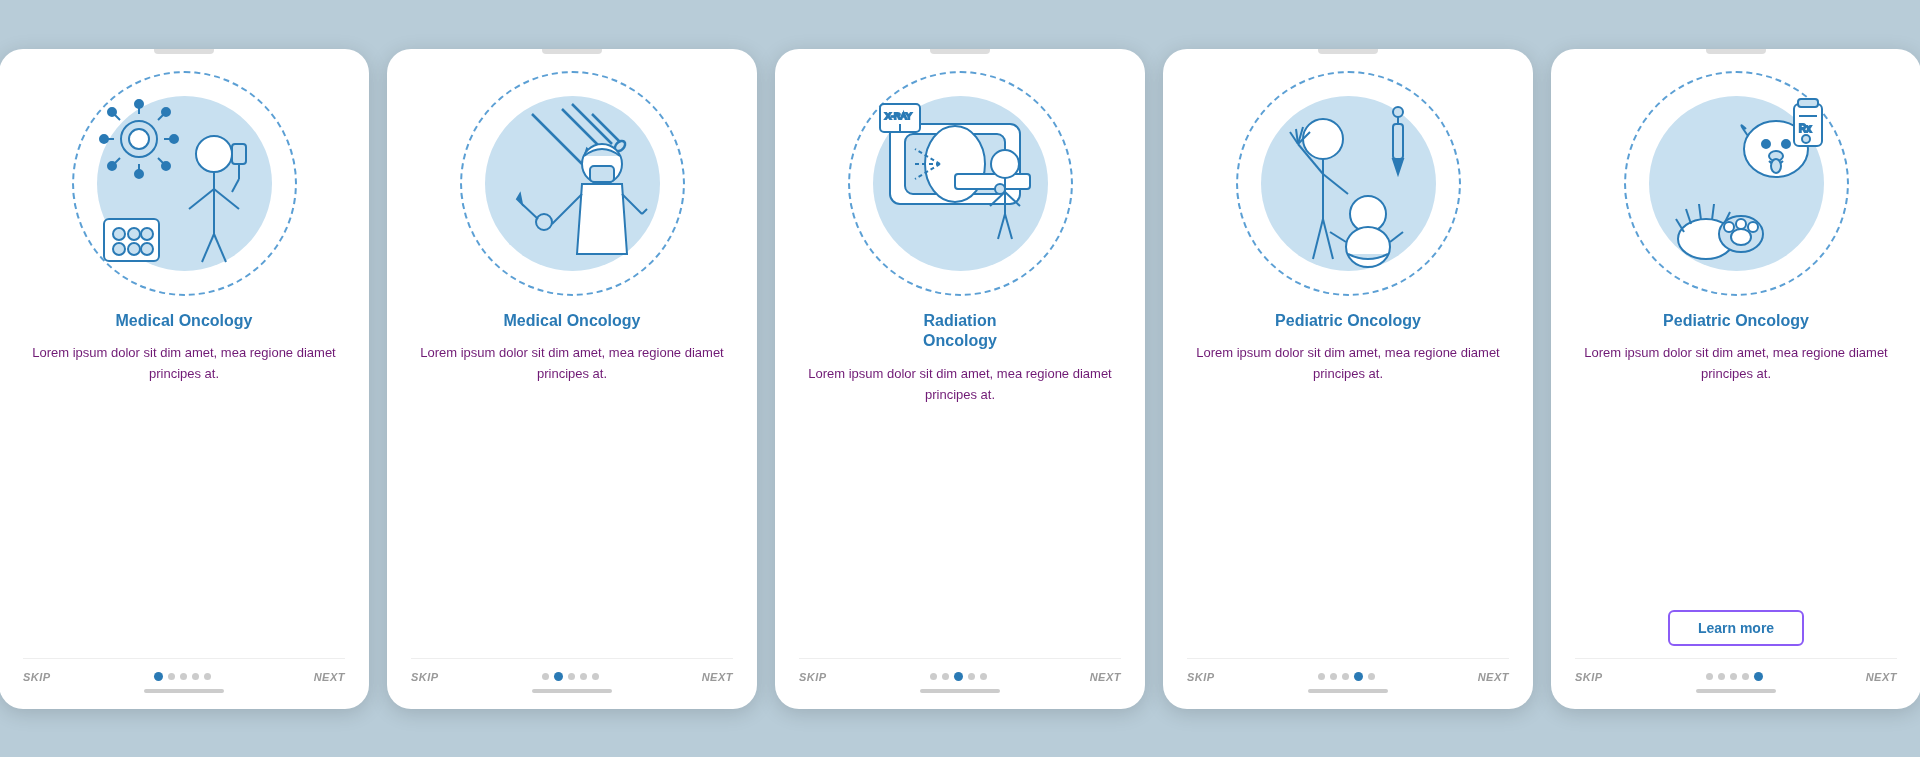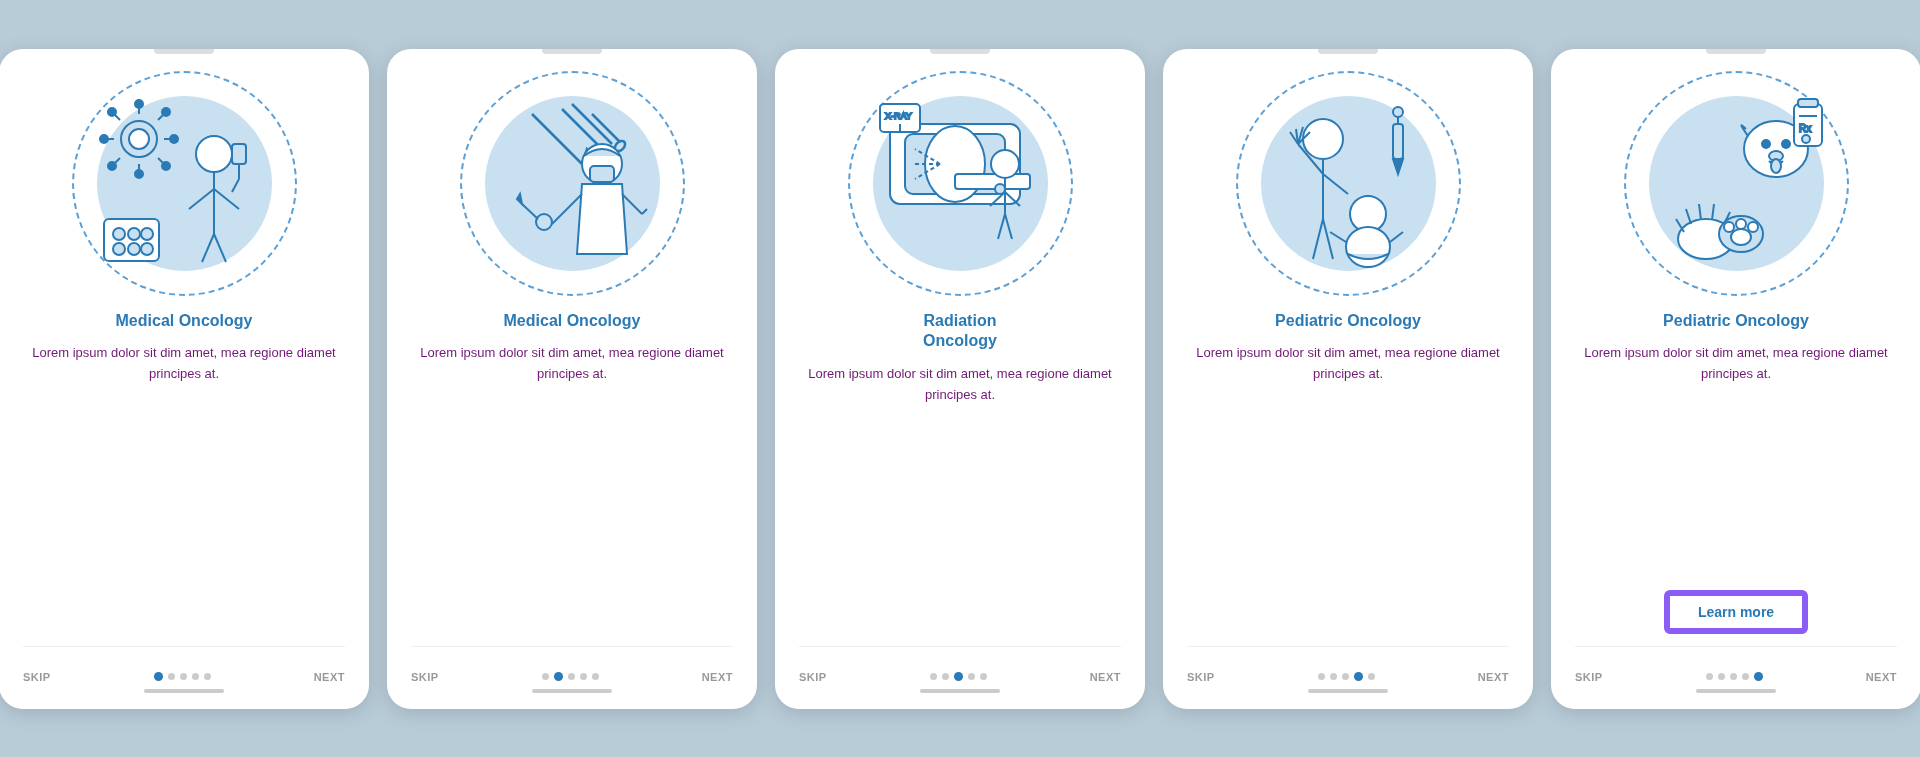--- a/index.html
+++ b/index.html
@@ -94,40 +94,41 @@
     .card-description {
       font-size: 13px;
       color: #701a75;
       text-align: center;
       line-height: 1.6;
       margin-bottom: 14px;
       flex: 1;
     }
 
     .learn-more-btn {
-      border: 6px solid #8b5cf6;
+      border: 2px solid #8b5cf6;
       color: #2a7ab5;
       background: white;
       border-radius: 6px;
       padding: 8px 28px;
       font-size: 14px;
       font-weight: 600;
       cursor: pointer;
       margin-bottom: 12px;
       display: inline-block;
     }
 
     .bottom-nav {
       width: 100%;
       display: flex;
       align-items: center;
       justify-content: space-between;
       margin-top: auto;
-      padding-top: 24px;
+      padding-top: 12px;
       border-top: 1px solid #eee;
+      font-style: italic;
     }
 
     .nav-label {
       font-size: 11px;
       font-weight: 600;
       color: #999;
       letter-spacing: 0.5px;
     }
 
     .dots-container {

